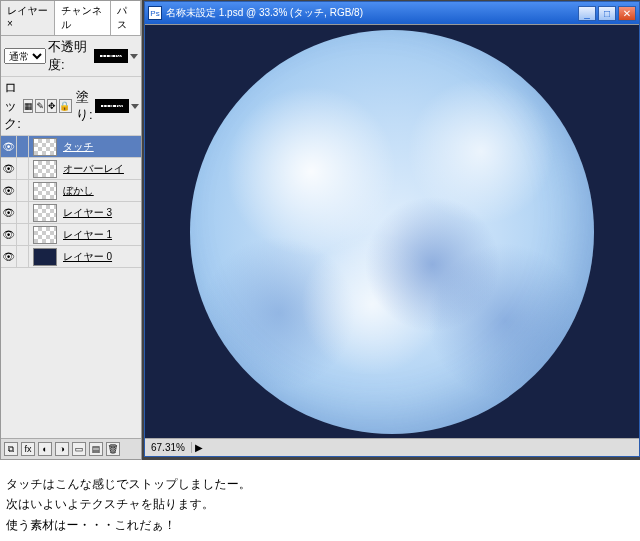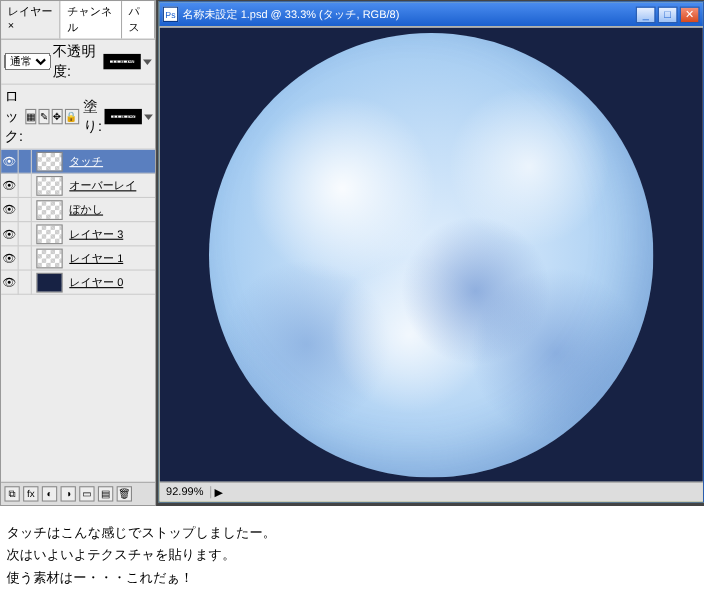--- a/index.html
+++ b/index.html
@@ -142,21 +142,21 @@
           <div class="wbtn">□</div>
           <div class="wbtn close">✕</div>
         </div>
       </div>
       <div class="canvas-wrap">
         <div class="canvas">
           <div class="moon"></div>
         </div>
       </div>
       <div class="statusbar">
-        <span class="cell">92.99%</span>
+        <span class="cell">67.31%</span>
         <span class="arrow">▶</span>
       </div>
     </div>
   </div>
 </div>
 
 <div class="caption">
   <div>タッチはこんな感じでストップしましたー。</div>
   <div>次はいよいよテクスチャを貼ります。</div>
   <div>使う素材はー・・・これだぁ！</div>

